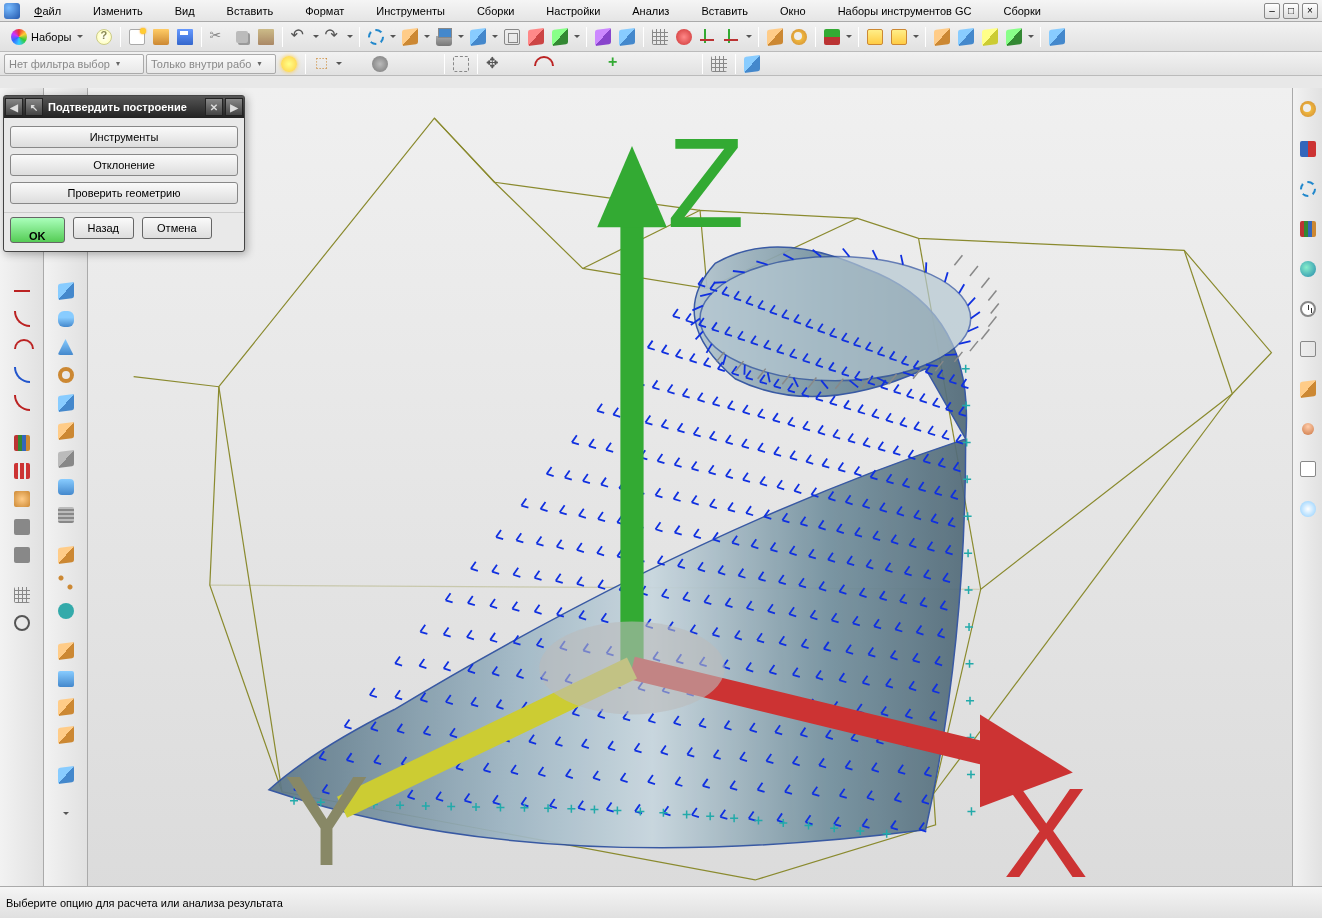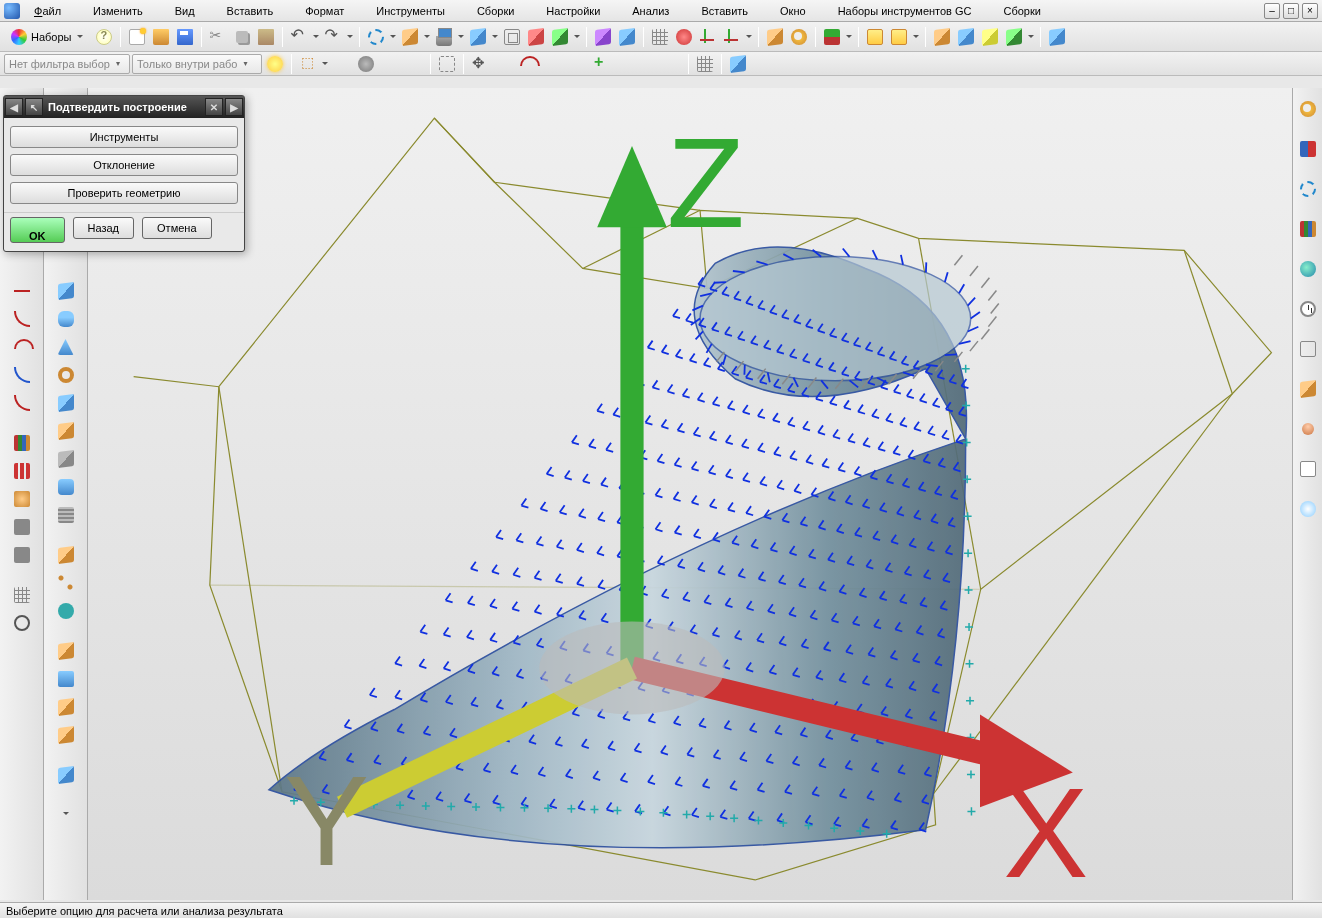--- a/index.html
+++ b/index.html
@@ -89,21 +89,21 @@
 .side-toolbar.left1 { width: 44px; padding-top: 190px; }
 .side-toolbar.left2 { width: 44px; padding-top: 190px; }
 .side-toolbar .tb-btn { width: 26px; height: 26px; }
 .side-toolbar .group-gap { height: 10px; }
 
 .canvas-area { flex: 1; background: linear-gradient(#f0f0f0,#dbdbdb); position: relative; overflow: hidden; }
 .triad { position: absolute; left: 65px; bottom: 60px; width: 70px; height: 70px; pointer-events:none;}
 .canvas-area svg { position: absolute; left:0; top:0; width:100%; height:100%; }
 
 
-.status-bar { position: absolute; left: 0; bottom: 0; right: 0; height: 16px; background: linear-gradient(#f5f5f5,#e0e0e0); border-top: 1px solid #aaa; padding: 2px 6px; font-size: 11px; display:flex; align-items:center;}
+.status-bar { position: absolute; left: 0; bottom: 0; right: 0; height: 32px; background: linear-gradient(#f5f5f5,#e0e0e0); border-top: 1px solid #aaa; padding: 2px 6px; font-size: 11px; display:flex; align-items:center;}
 </style>
 </head>
 <body>
 
 <div class="titlebar">
   <div class="app-icon"></div>
   <div class="menu">
     <span><u>Ф</u>айл</span>
     <span>Изменить</span>
     <span>Вид</span>
@@ -245,21 +245,21 @@
       <span class="ic ic-cube-g"></span>
     </div>
   <div class="tb-dropdown"></div>
   <div class="tb-sep"></div>
   <div class="tb-btn">
       <span class="ic ic-cube-b"></span>
     </div>
 </div>
 
 <div class="toolbar-row compact">
-  <div class="combo" style="width:126px">
+  <div class="combo" style="width:140px">
       <span>Нет фильтра выбор</span>
     </div>
   <div class="combo" style="width:130px">
       <span>Только внутри рабо</span>
     </div>
   <div class="tb-btn">
       <span class="ic ic-sun"></span>
     </div>
   <div class="tb-sep"></div>
   <div class="tb-btn">

